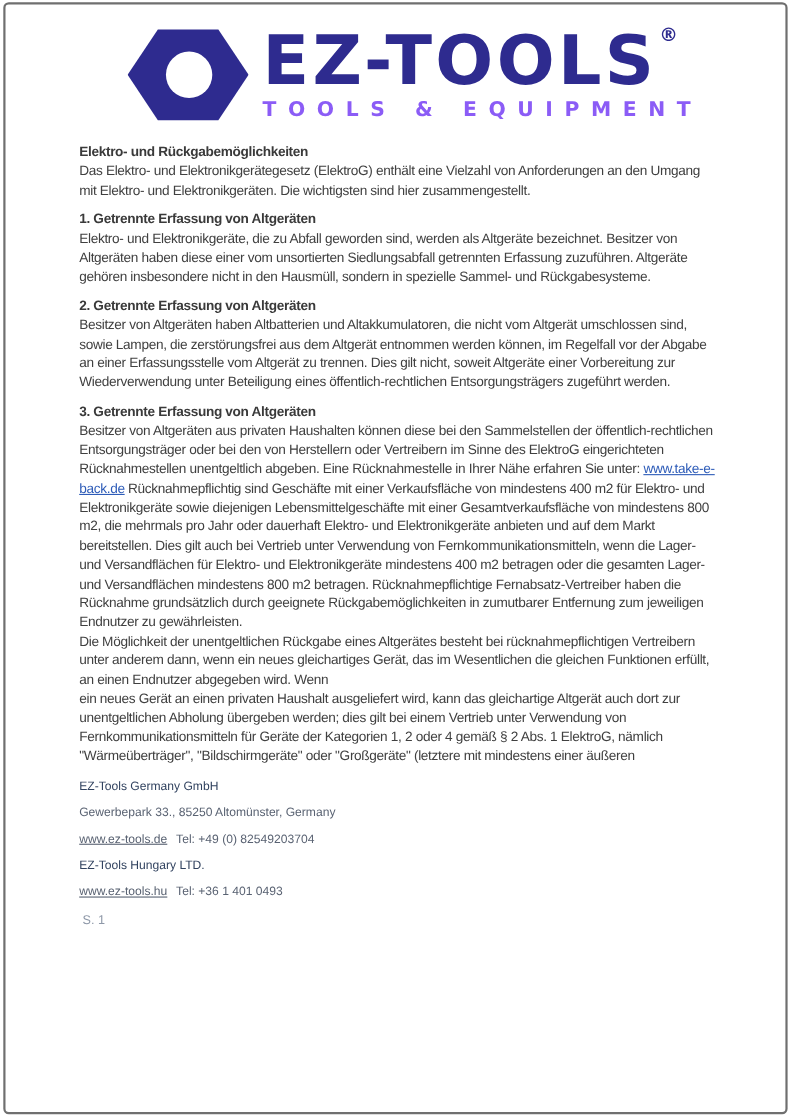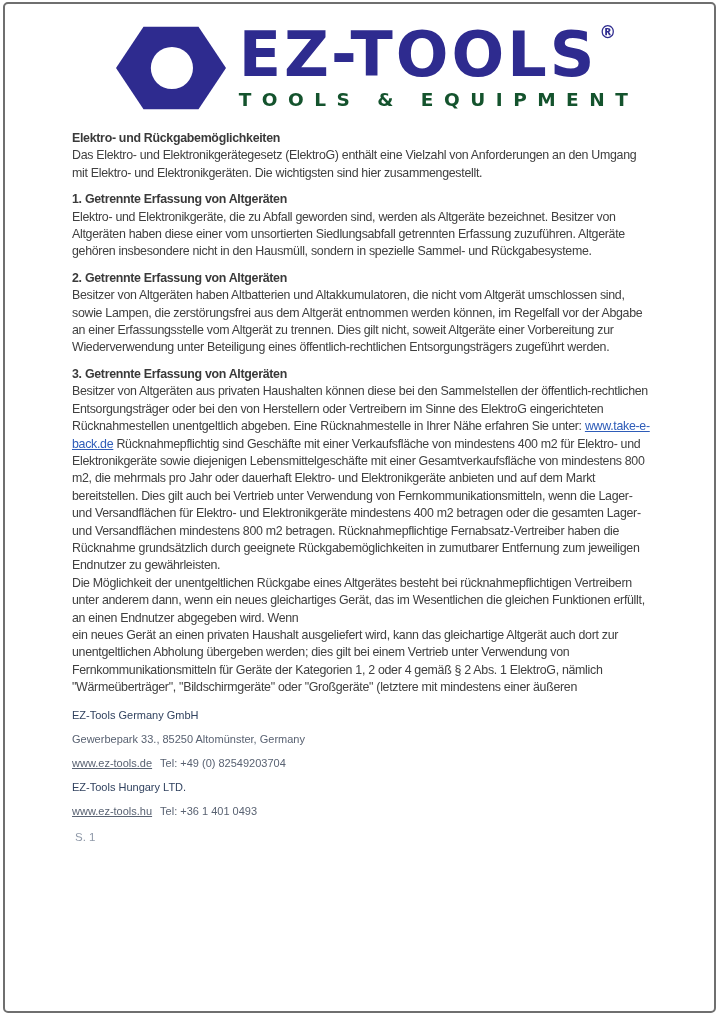--- a/index.html
+++ b/index.html
@@ -27,21 +27,21 @@
     color:#2e2b8f;line-height:0.95;
   }
   .reg{
     font-family:"DejaVu Sans", sans-serif;
     font-weight:bold;font-size:17px;color:#2e2b8f;
     position:relative;top:-2px;left:2px;
   }
   .tagline{
     font-family:"DejaVu Sans", sans-serif;
     font-weight:bold;font-size:18.5px;letter-spacing:10.5px;
-    color:#14532d;margin-top:4px;white-space:nowrap;
+    color:#8b5cf6;margin-top:4px;white-space:nowrap;
   }
 
   
   .doc{
     width:582px;
     font-size:12.4px;line-height:17.4px;letter-spacing:-0.3px;
     color:#404040;
   }
   .doc h1,.doc h2{
     font-size:12.4px;line-height:17.4px;margin:0;padding:0;

